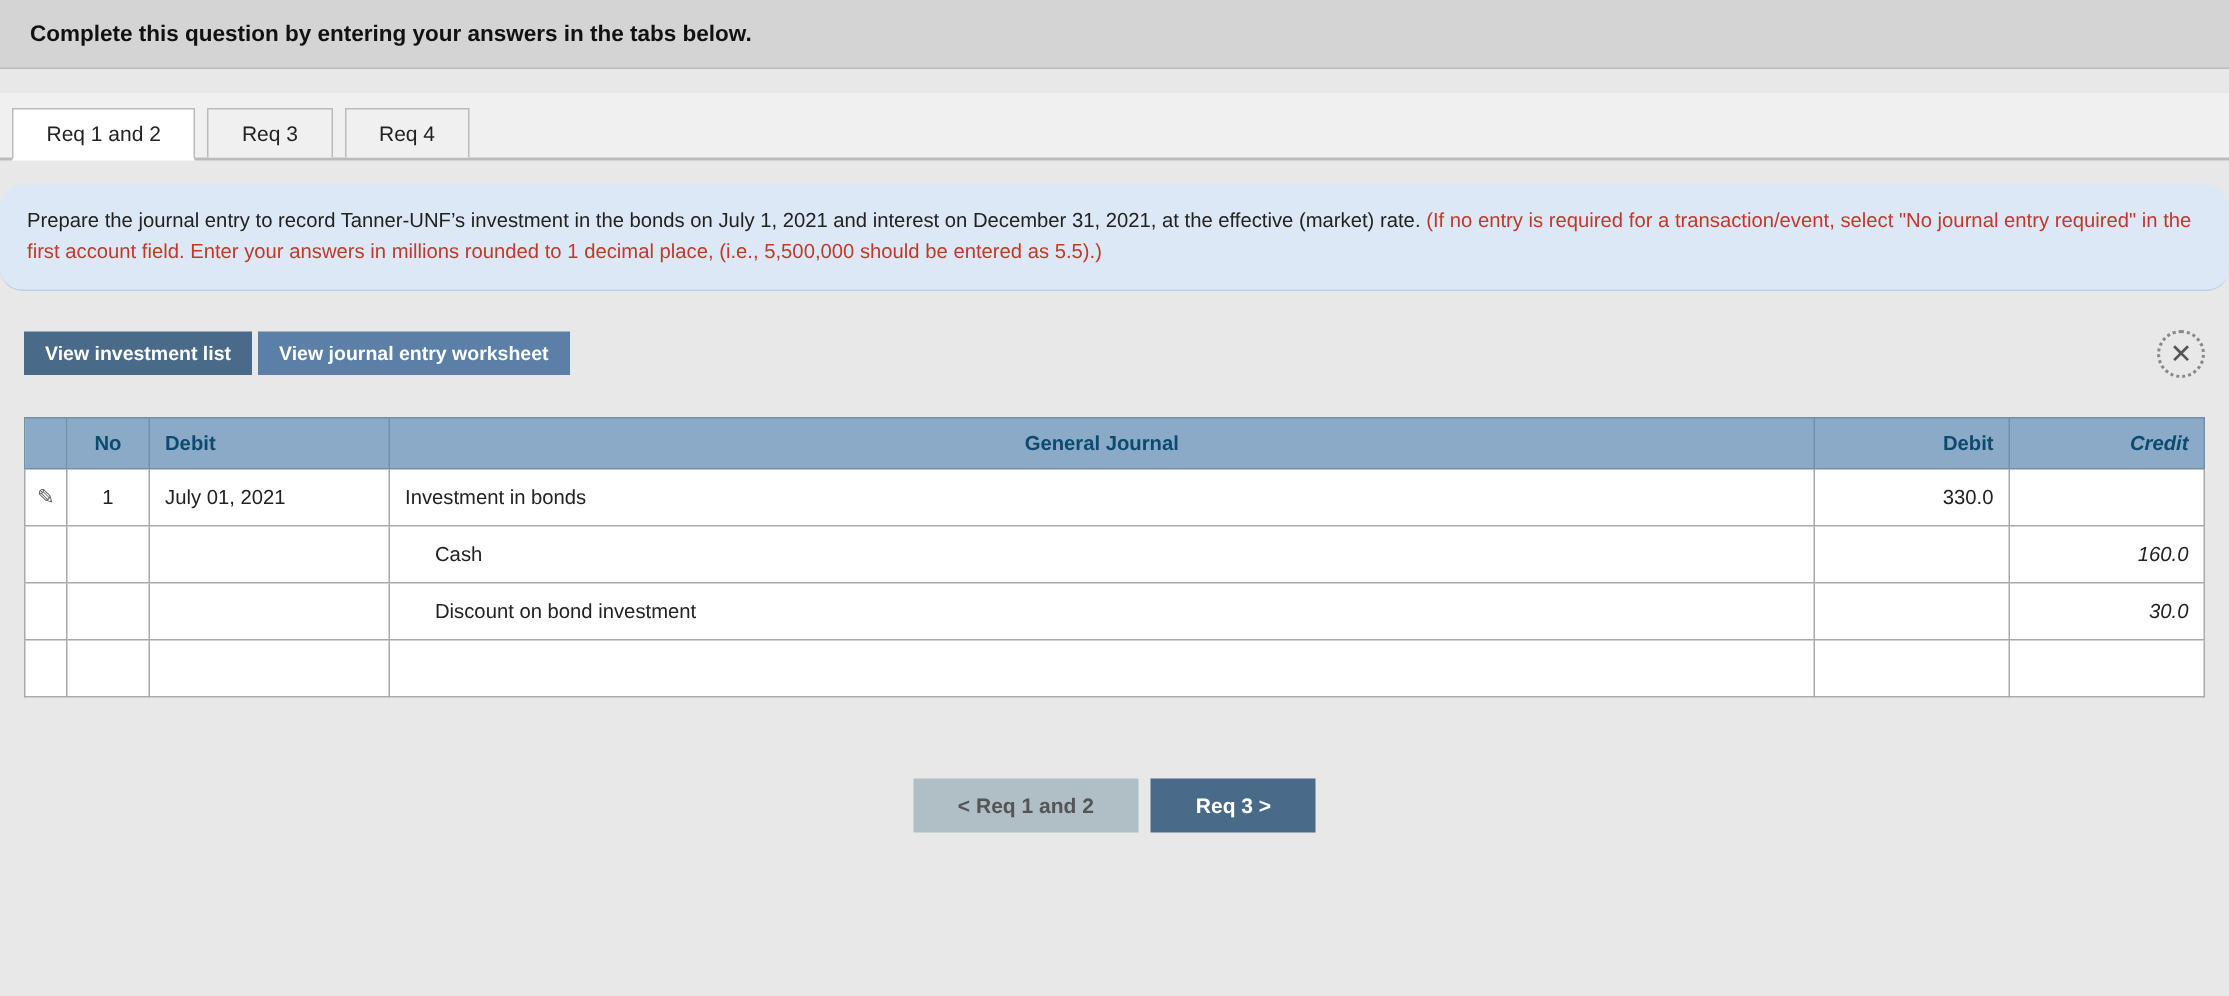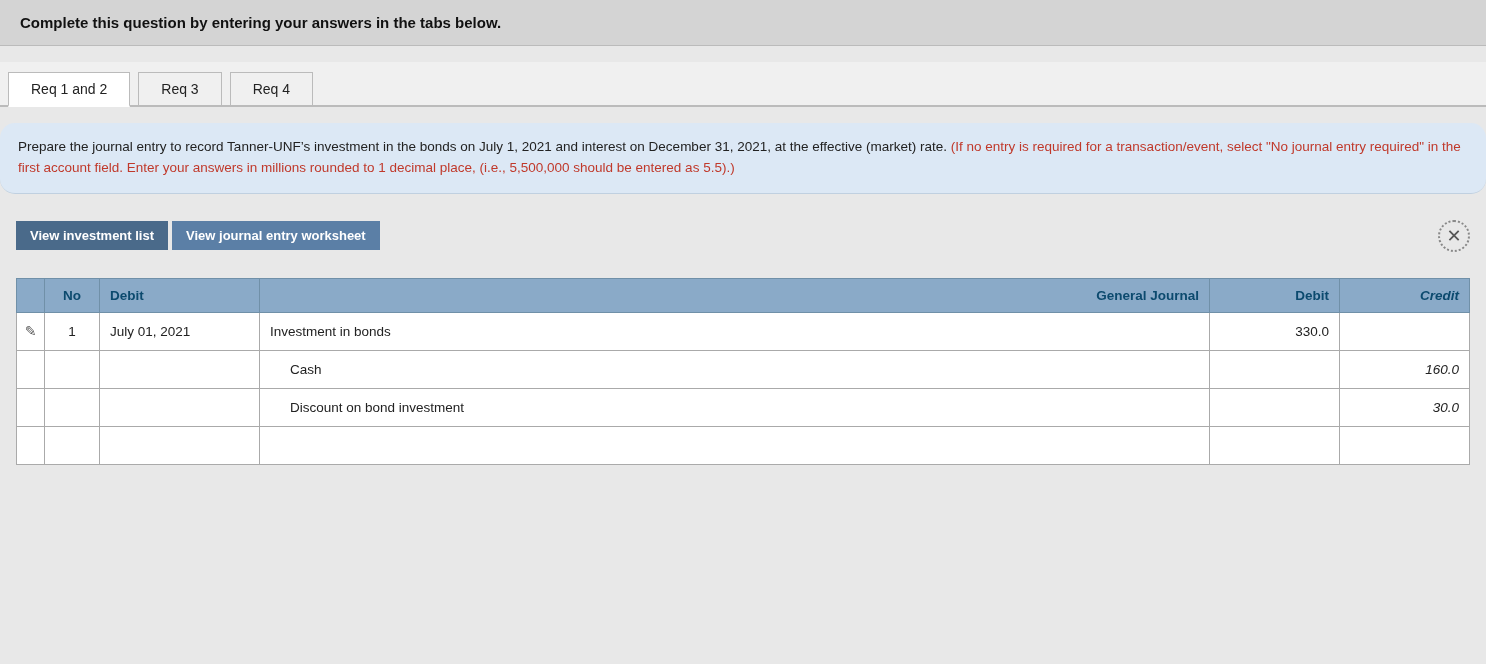--- a/index.html
+++ b/index.html
@@ -134,21 +134,21 @@
       background: #8aaac8;
       color: #0c4a6e;
       font-weight: bold;
       font-size: 13.5px;
       padding: 9px 10px;
       text-align: center;
       border: 1px solid #7090a8;
     }
 
     thead tr th.general-journal {
-      text-align: right;
+      text-align: center;
     }
 
     tbody tr td {
       border: 1px solid #aaa;
       padding: 8px 10px;
       font-size: 13.5px;
       color: #222;
       vertical-align: middle;
       height: 38px;
     }
@@ -293,14 +293,22 @@
           <td class="td-no"></td>
           <td class="td-date"></td>
           <td class="td-journal"></td>
           <td class="td-debit"></td>
           <td class="td-credit"></td>
         </tr>
       </tbody>
     </table>
   </div>
 
+  <div class="bottom-nav">
+    <button class="btn-nav prev">
+      <span>&lt;&nbsp;</span><span>Req 1 and 2</span>
+    </button>
+    <button class="btn-nav next">
+      <span>Req 3</span><span>&nbsp;&gt;</span>
+    </button>
+  </div>
 
 </div>
 
 </body></html>

